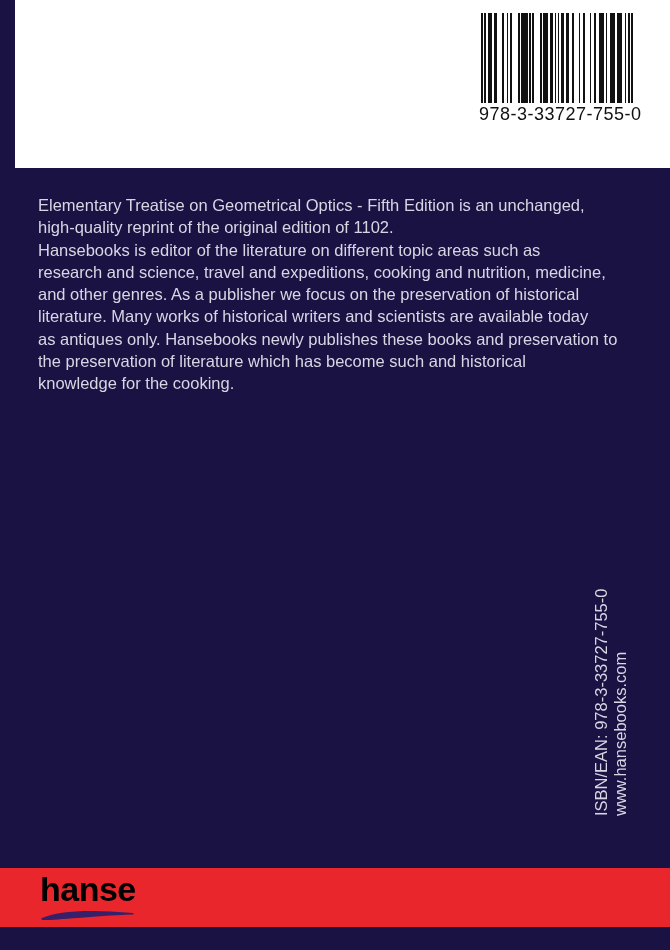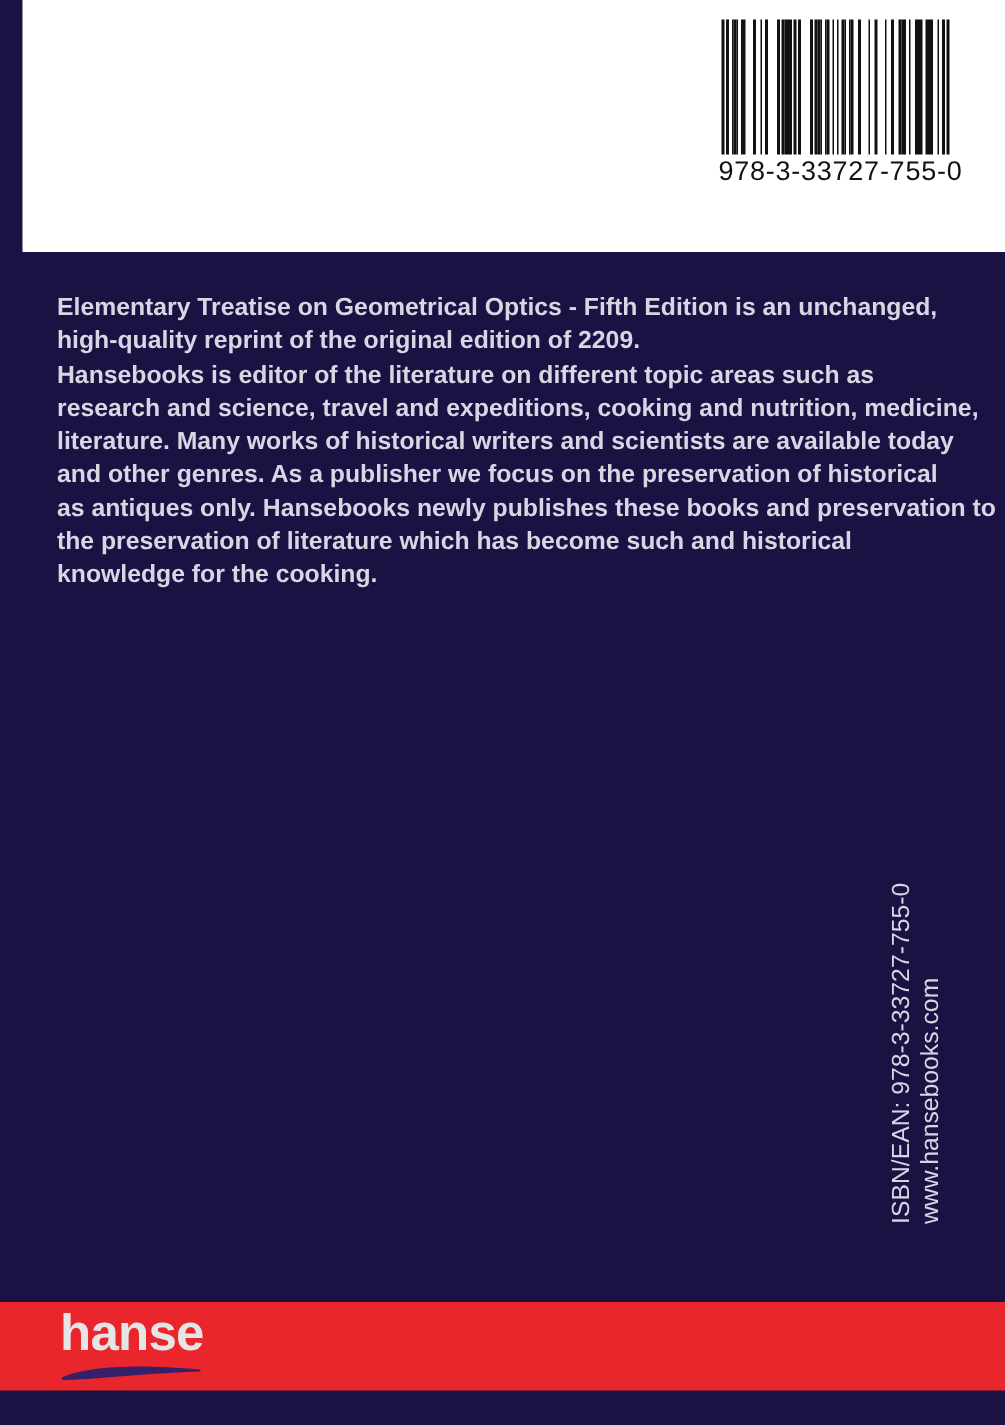--- a/index.html
+++ b/index.html
@@ -38,21 +38,20 @@
     color:#111111;
     white-space:nowrap;
   }
   
   .body-text{
     position:absolute;left:38px;top:194px;
     width:600px;
     color:var(--text,#d9d6e4);
     font-size:16.5px;
     line-height:22.3px;
-    font-weight:bold;
   }
   .body-text .line{white-space:nowrap;}
   
   .vertical-block{
     position:absolute;left:592px;top:816px;
     width:236px;
     transform:rotate(-90deg);
     transform-origin:top left;
     color:var(--text,#d9d6e4);
     font-size:16.5px;
@@ -64,21 +63,21 @@
   .footer-band{
     position:absolute;left:0;top:868px;
     width:670px;height:59px;
     background:var(--red,#e8262c);
   }
   .logo{
     position:absolute;left:40px;top:3px;
     width:110px;
   }
   .logo-text{
-    color:#e5e5e5;
+    color:#000000;
     font-weight:bold;
     font-size:34px;
     letter-spacing:-0.5px;
     line-height:36px;
   }
   .logo-swoosh{
     position:absolute;left:0px;top:37px;
   }
 </style>
 </head>
@@ -184,25 +183,25 @@
           <span class="module on"></span>
           <span class="module"></span>
           <span class="module on"></span>
         </div>
       <div class="barcode-label">978-3-33727-755-0</div>
     </div>
   </div>
 
   <div class="body-text">
     <div class="line">Elementary Treatise on Geometrical Optics - Fifth Edition is an unchanged,</div>
-    <div class="line">high-quality reprint of the original edition  of 2209.</div>
+    <div class="line">high-quality reprint of the original edition  of 1102.</div>
     <div class="line">Hansebooks is editor of the literature on different topic areas such as</div>
     <div class="line">research and science, travel and expeditions, cooking and nutrition, medicine,</div>
+    <div class="line">and other genres. As a publisher we focus on the preservation of historical</div>
     <div class="line">literature. Many works of historical writers and scientists are available today</div>
-    <div class="line">and other genres. As a publisher we focus on the preservation of historical</div>
     <div class="line">as antiques only. Hansebooks newly publishes these books and preservation to</div>
     <div class="line">the preservation of literature which has become such and historical</div>
     <div class="line">knowledge for the cooking.</div>
   </div>
 
   <div class="vertical-block">
     <div>ISBN/EAN: 978-3-33727-755-0</div>
     <div>www.hansebooks.com</div>
   </div>
 

